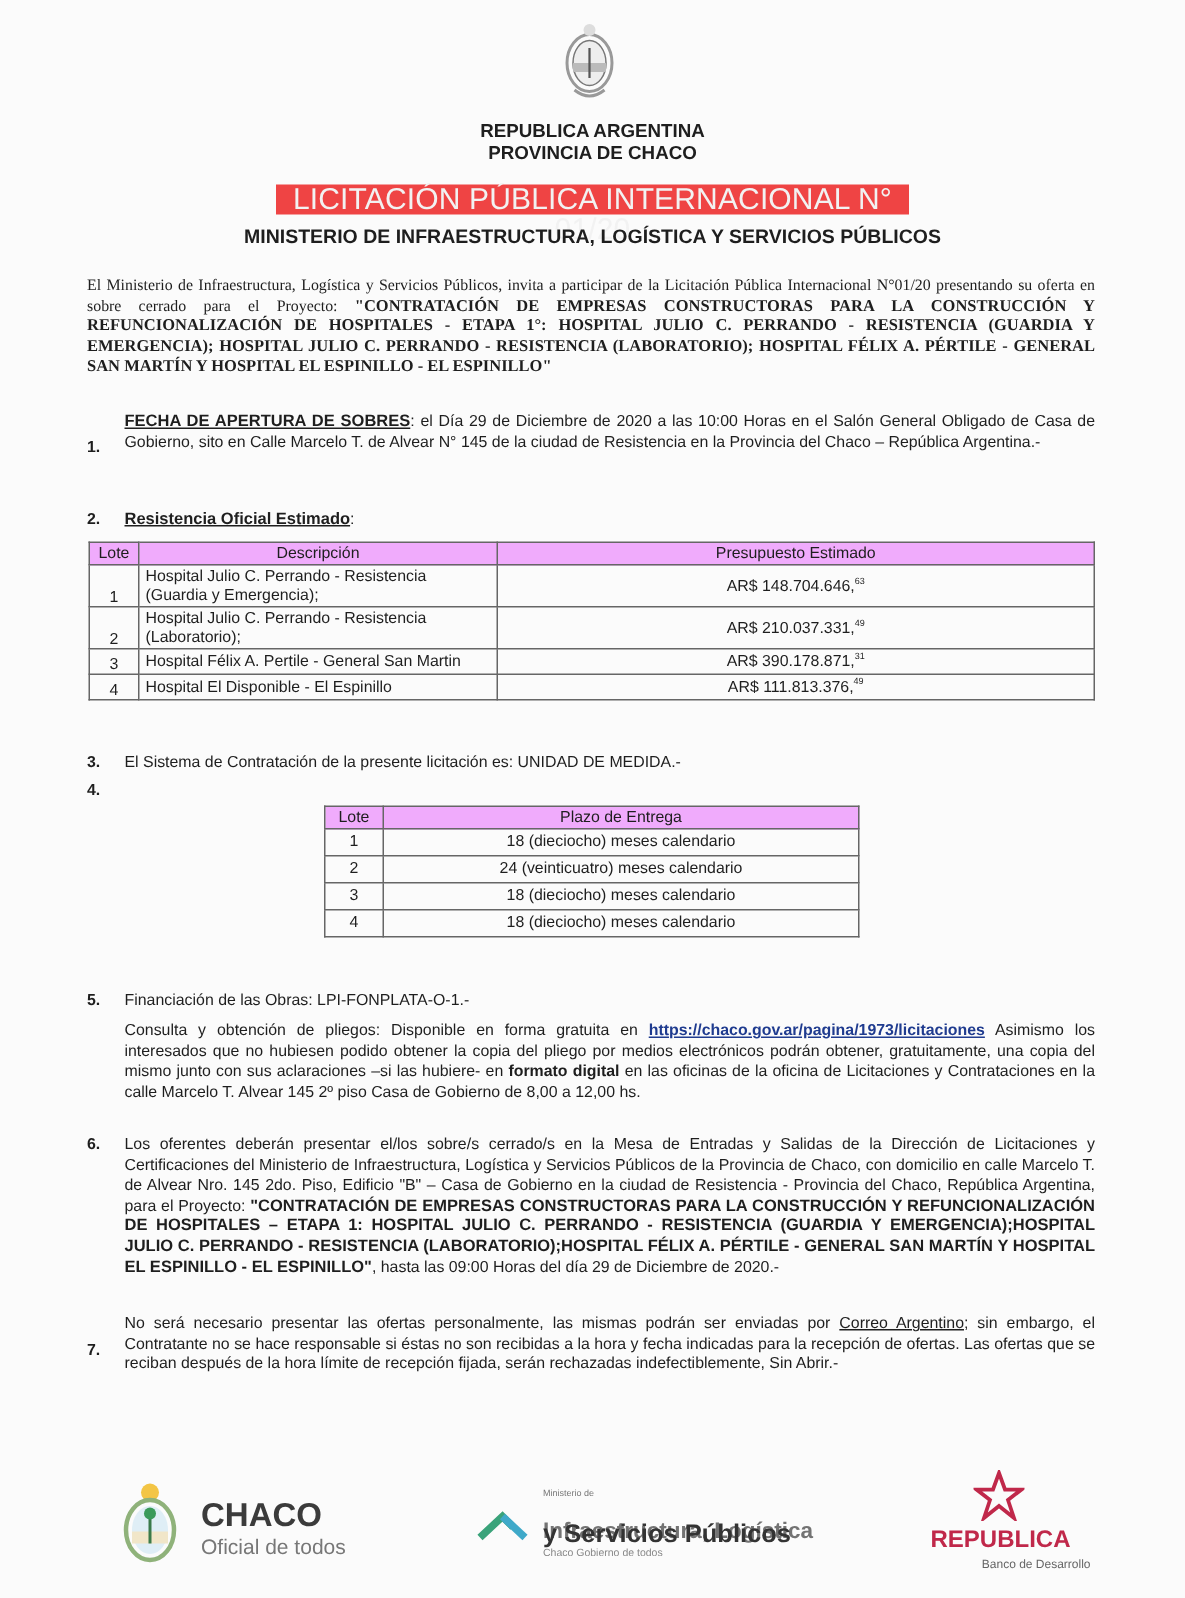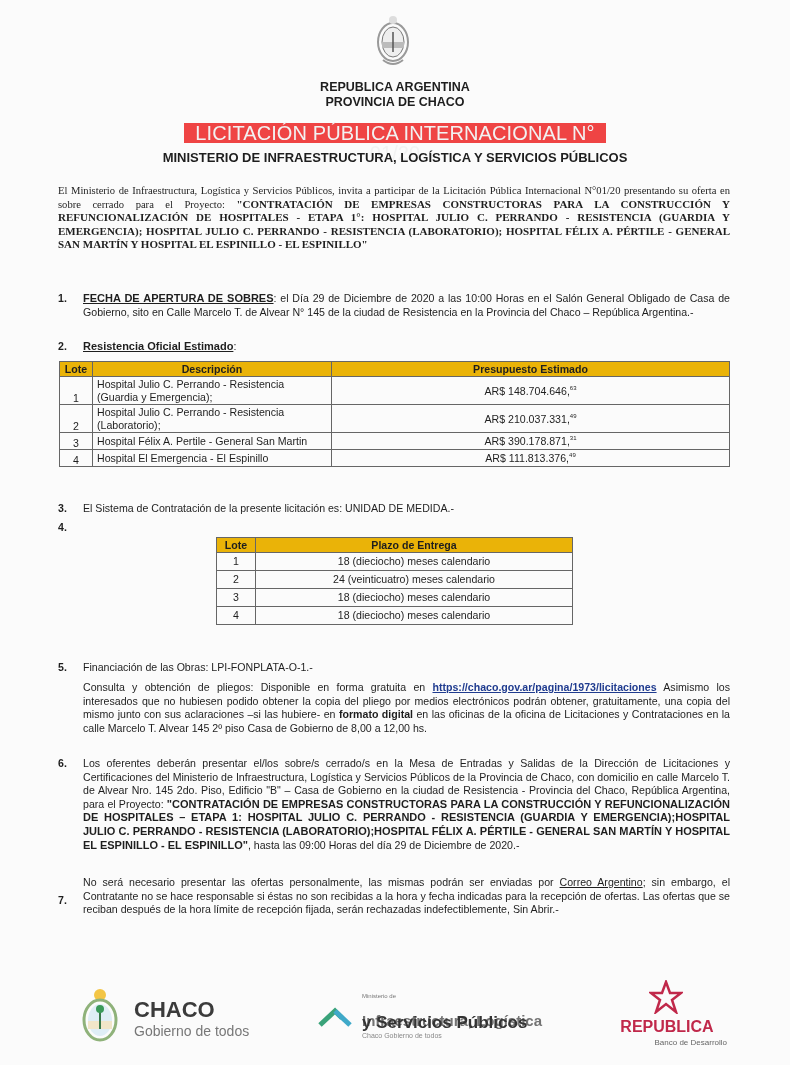--- a/index.html
+++ b/index.html
@@ -23,21 +23,21 @@
   .ministry { left: 0; width: 790px; top: 150px; text-align: center; font-weight: bold; font-size: 13px; }
   .para { font-size: 10.6px; line-height: 13.6px; text-align: justify; }
   .intro { left: 58px; top: 184px; width: 672px; font-family: Liberation Serif, serif; }
   .bold { font-weight: bold; font-size: 11px; }
   .num { position: absolute; left: 58px; font-weight: bold; font-size: 10.6px; }
   .item { left: 83px; width: 647px; }
   .u { text-decoration: underline; }
   .link { color: #1f3b8f; text-decoration: underline; font-weight: bold; }
   table { border-collapse: collapse; font-size: 10.6px; }
   td, th { border: 1px solid #666; padding: 0 4px; }
-  th { background: #eab308; font-weight: bold; text-align: center; height: 14px; }
+  th { background: #f0abfc; font-weight: normal; text-align: center; height: 14px; }
   .t1 { left: 59px; top: 361px; width: 671px; }
   .t1 td.lote { text-align: center; vertical-align: bottom; width: 24px; }
   .t1 td.desc { width: 230px; line-height: 13px; }
   .t1 td.amt { text-align: center; vertical-align: middle; }
   .t2 { left: 216px; top: 537px; width: 357px; }
   .t2 td { text-align: center; height: 17px; line-height: 17px; }
   .t2 td.lote { width: 30px; }
   sup { font-size: 6px; vertical-align: 5px; }
   .logo-chaco { left: 78px; top: 985px; width: 220px; height: 65px; }
   .logo-inf { left: 318px; top: 993px; width: 260px; height: 55px; }
@@ -58,21 +58,21 @@
 <div class="abs hdr hdr1">REPUBLICA ARGENTINA</div>
 <div class="abs hdr hdr2">PROVINCIA DE CHACO</div>
 <div class="abs title-box">LICITACIÓN PÚBLICA INTERNACIONAL N° 01/20</div>
 <div class="abs ministry">MINISTERIO DE INFRAESTRUCTURA, LOGÍSTICA Y SERVICIOS PÚBLICOS</div>
 
 <div class="abs para intro">
   <span>El Ministerio de Infraestructura, Logística y Servicios Públicos, invita a participar de la Licitación Pública Internacional N°01/20 presentando su oferta en sobre cerrado para el Proyecto: </span><span class="bold">"CONTRATACIÓN DE EMPRESAS CONSTRUCTORAS PARA LA CONSTRUCCIÓN Y REFUNCIONALIZACIÓN DE HOSPITALES - ETAPA 1°: HOSPITAL JULIO C. PERRANDO - RESISTENCIA (GUARDIA Y EMERGENCIA); HOSPITAL JULIO C. PERRANDO - RESISTENCIA (LABORATORIO); HOSPITAL FÉLIX A. PÉRTILE - GENERAL SAN MARTÍN Y HOSPITAL EL ESPINILLO - EL ESPINILLO"</span>
 </div>
 
 <span class="num" style="top:292px">1.</span>
-<div class="abs para item" style="top:292px">
+<div class="abs para item" style="top:275px">
   <span class="bold u">FECHA DE APERTURA DE SOBRES</span><span>: el Día 29 de Diciembre de 2020 a las 10:00 Horas en el Salón General Obligado de Casa de Gobierno, sito en Calle Marcelo T. de Alvear N° 145  de la ciudad de Resistencia en la Provincia del Chaco – República Argentina.-</span>
 </div>
 
 <span class="num" style="top:340px">2.</span>
 <div class="abs para item" style="top:340px">
   <span class="bold u">Resistencia Oficial Estimado</span><span>:</span>
 </div>
 
 <table class="abs t1">
   <tbody>
@@ -91,21 +91,21 @@
     <td class="desc">Hospital Julio C. Perrando - Resistencia (Laboratorio);</td>
     <td class="amt"><span>AR$ 210.037.331,</span><sup>49</sup></td>
   </tr>
   <tr style="height:17px">
     <td class="lote">3</td>
     <td class="desc">Hospital Félix A. Pertile - General San Martin</td>
     <td class="amt"><span>AR$ 390.178.871,</span><sup>31</sup></td>
   </tr>
   <tr style="height:17px">
     <td class="lote">4</td>
-    <td class="desc">Hospital El Emergencia - El Espinillo</td>
+    <td class="desc">Hospital El Disponible - El Espinillo</td>
     <td class="amt"><span>AR$ 111.813.376,</span><sup>49</sup></td>
   </tr>
 </tbody>
   </table>
 
 <span class="num" style="top:502px">3.</span>
 <div class="abs para item" style="top:502px">El Sistema de Contratación de la presente licitación es: UNIDAD DE MEDIDA.-</div>
 
 <span class="num" style="top:521px">4.</span>
 
@@ -153,21 +153,21 @@
 <div class="abs logo-chaco">
   <svg style="position:absolute;left:0;top:2px" width="44" height="60" viewBox="0 0 44 60">
     <circle cx="22" cy="8" r="6" fill="#f3c545"></circle>
     <ellipse cx="22" cy="33" rx="16" ry="20" fill="none" stroke="#8fb27a" stroke-width="3"></ellipse>
     <ellipse cx="22" cy="33" rx="12" ry="16" fill="#dfeef6"></ellipse>
     <rect x="10" y="34" width="24" height="8" fill="#f1e6c9"></rect>
     <line x1="22" y1="22" x2="22" y2="42" stroke="#3a7a4a" stroke-width="2"></line>
     <circle cx="22" cy="22" r="4" fill="#3a9a5a"></circle>
   </svg>
   <div style="position:absolute;left:56px;top:12px;font-size:22px;font-weight:bold;color:#3b3b3b">CHACO</div>
-  <div style="position:absolute;left:56px;top:38px;font-size:14px;color:#777">Gobierno de todos</div>
+  <div style="position:absolute;left:56px;top:38px;font-size:14px;color:#777">Oficial de todos</div>
 </div>
 
 <div class="abs logo-inf">
   <svg style="position:absolute;left:0;top:14px" width="34" height="22" viewBox="0 0 34 22">
     <path d="M2 18 L17 4 L24 11" fill="none" stroke="#3aa37a" stroke-width="5"></path>
     <path d="M17 4 L32 18" fill="none" stroke="#3fa9c9" stroke-width="5"></path>
   </svg>
   <div style="position:absolute;left:44px;top:0;font-size:6px;color:#777">Ministerio de</div>
   <div style="position:absolute;left:44px;top:20px;font-size:15px;font-weight:bold;color:#737373;line-height:15px">Infraestructura, Logística</div>
   <div style="position:absolute;left:44px;top:22px;font-size:17px;font-weight:bold;color:#333;line-height:15px">y Servicios Públicos</div>

